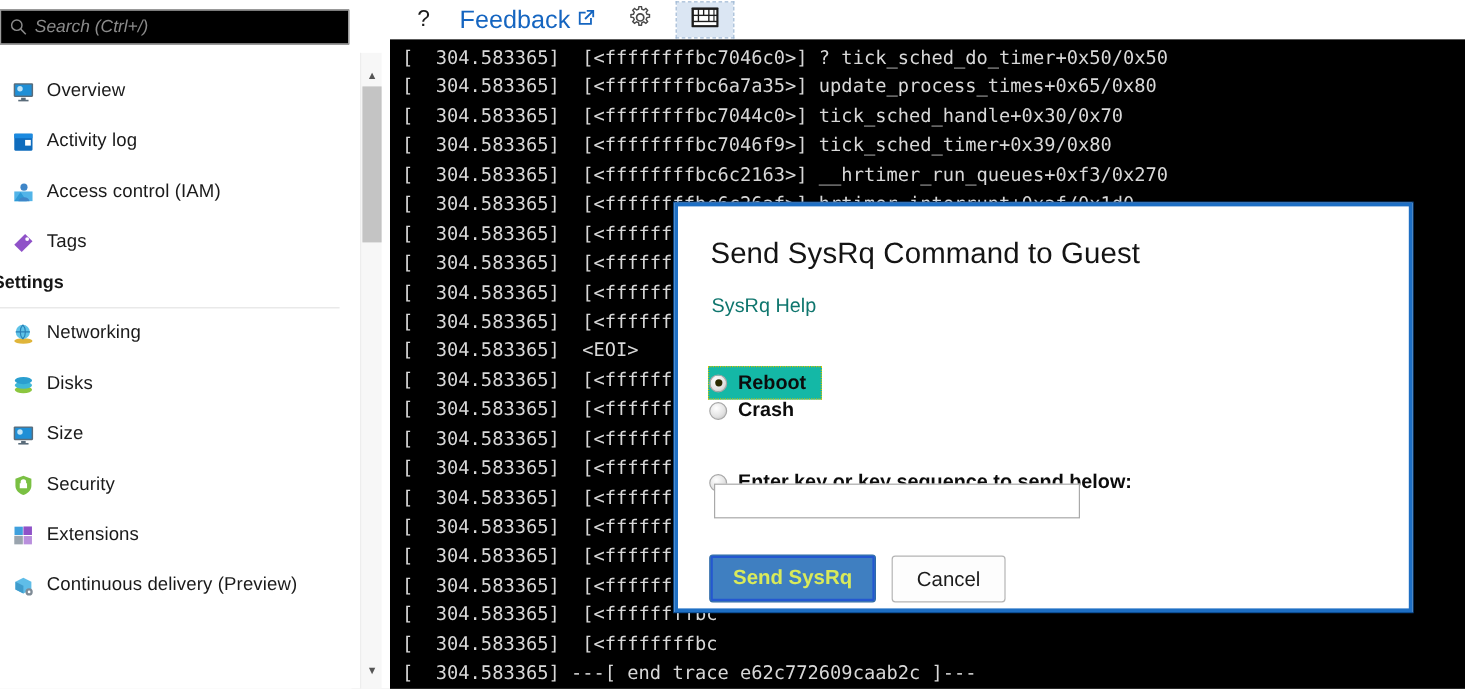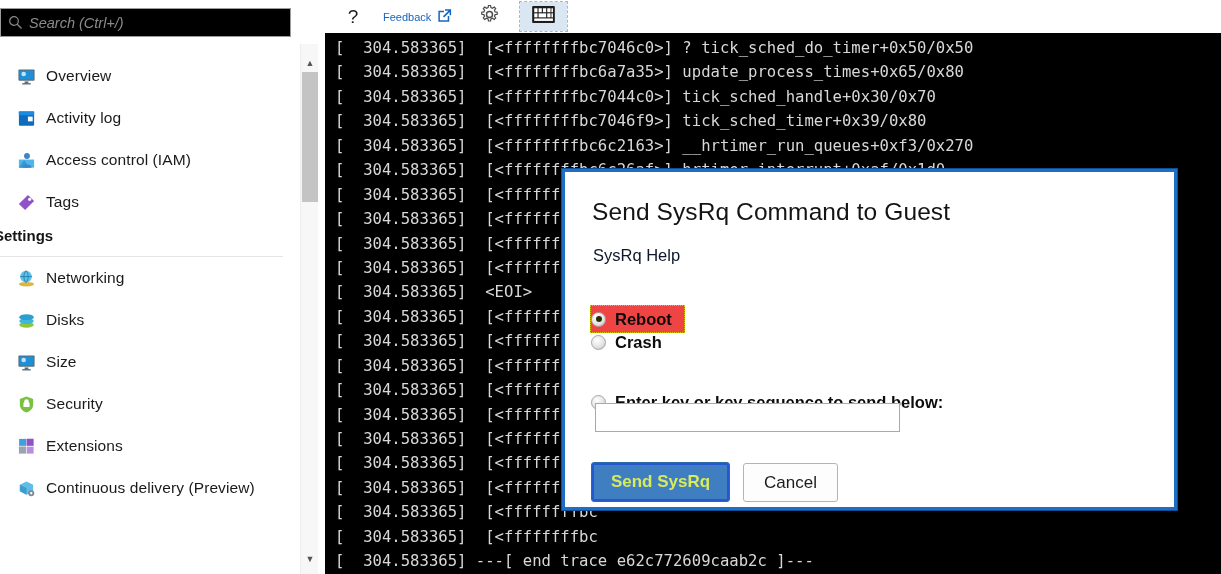--- a/index.html
+++ b/index.html
@@ -30,21 +30,21 @@
     flex: 1; border: none; outline: none;
     font-family: "Liberation Sans", sans-serif;
     font-size: 14.5px; font-style: italic; color: #777;
     background: transparent;
   }
   #search-input::placeholder { color: #8b8b8b; font-style: italic; }
 
   .nav-list { position: absolute; left: 0; top: 55px; width: 291px; }
   .nav-item {
     display: flex; align-items: center;
-    height: 42px; padding-left: 12px;
+    height: 42px; padding-left: 5px;
     cursor: default;
   }
   .nav-ico {
     width: 28px; height: 22px;
     display:flex; align-items:center; justify-content:center;
     flex: 0 0 28px;
   }
   .nav-label {
     font-size: 15.5px; color: #1a1a1a; letter-spacing: .1px;
     white-space: nowrap; padding-left: 6px;
@@ -92,21 +92,21 @@
     background:#ffffff;
     display:flex; align-items:center;
     padding-left: 10px; gap: 0px;
   }
   .tb-btn {
     height:31px; display:flex; align-items:center; justify-content:center;
     padding: 0 10px; cursor:default;
   }
   #tb-help { font-size:19px; color:#1b1b1b; font-weight:400; width:36px; }
   #tb-feedback {
-    color:#1565c0; font-size:11px;
+    color:#1565c0; font-size:21px;
     display:flex; align-items:center; gap:5px; padding: 0 12px;
   }
   #tb-gear { color:#333; padding: 0 14px; }
   #tb-keyboard {
     background:#dbe6f3;
     outline: 1px dashed #9fb8d4;
     padding: 0 12px; height: 29px;
     margin-left: 6px;
   }
 
@@ -133,31 +133,31 @@
     box-shadow: 0 0 0 1px #0d4f96;
     font-family: "Liberation Sans", sans-serif;
   }
   #dlg-title {
     position:absolute; left:27px; top:26px;
     font-size:24.5px; color:#141414; font-weight:400;
     letter-spacing:.1px;
   }
   #dlg-help {
     position:absolute; left:28px; top:74px;
-    font-size:16.5px; color:#0f172a;
+    font-size:16.5px; color:#0f766e;
     cursor:pointer;
   }
   .radio-row {
     position:absolute; left:26px;
     display:flex; align-items:center; gap:9px;
     height:28px;
   }
   .radio-row.sel {
     border:1px dotted #d8c200;
-    background:#ef4444;
+    background:#14b8a6;
     padding-right:12px;
     left: 25px;
   }
   .radio {
     width:15px; height:15px; border-radius:50%;
     background: radial-gradient(circle at 38% 32%, #ffffff 0%, #e3e3e3 58%, #b9b9b9 100%);
     border:1px solid #a6a6a6;
     flex:0 0 15px;
     position:relative;
   }

